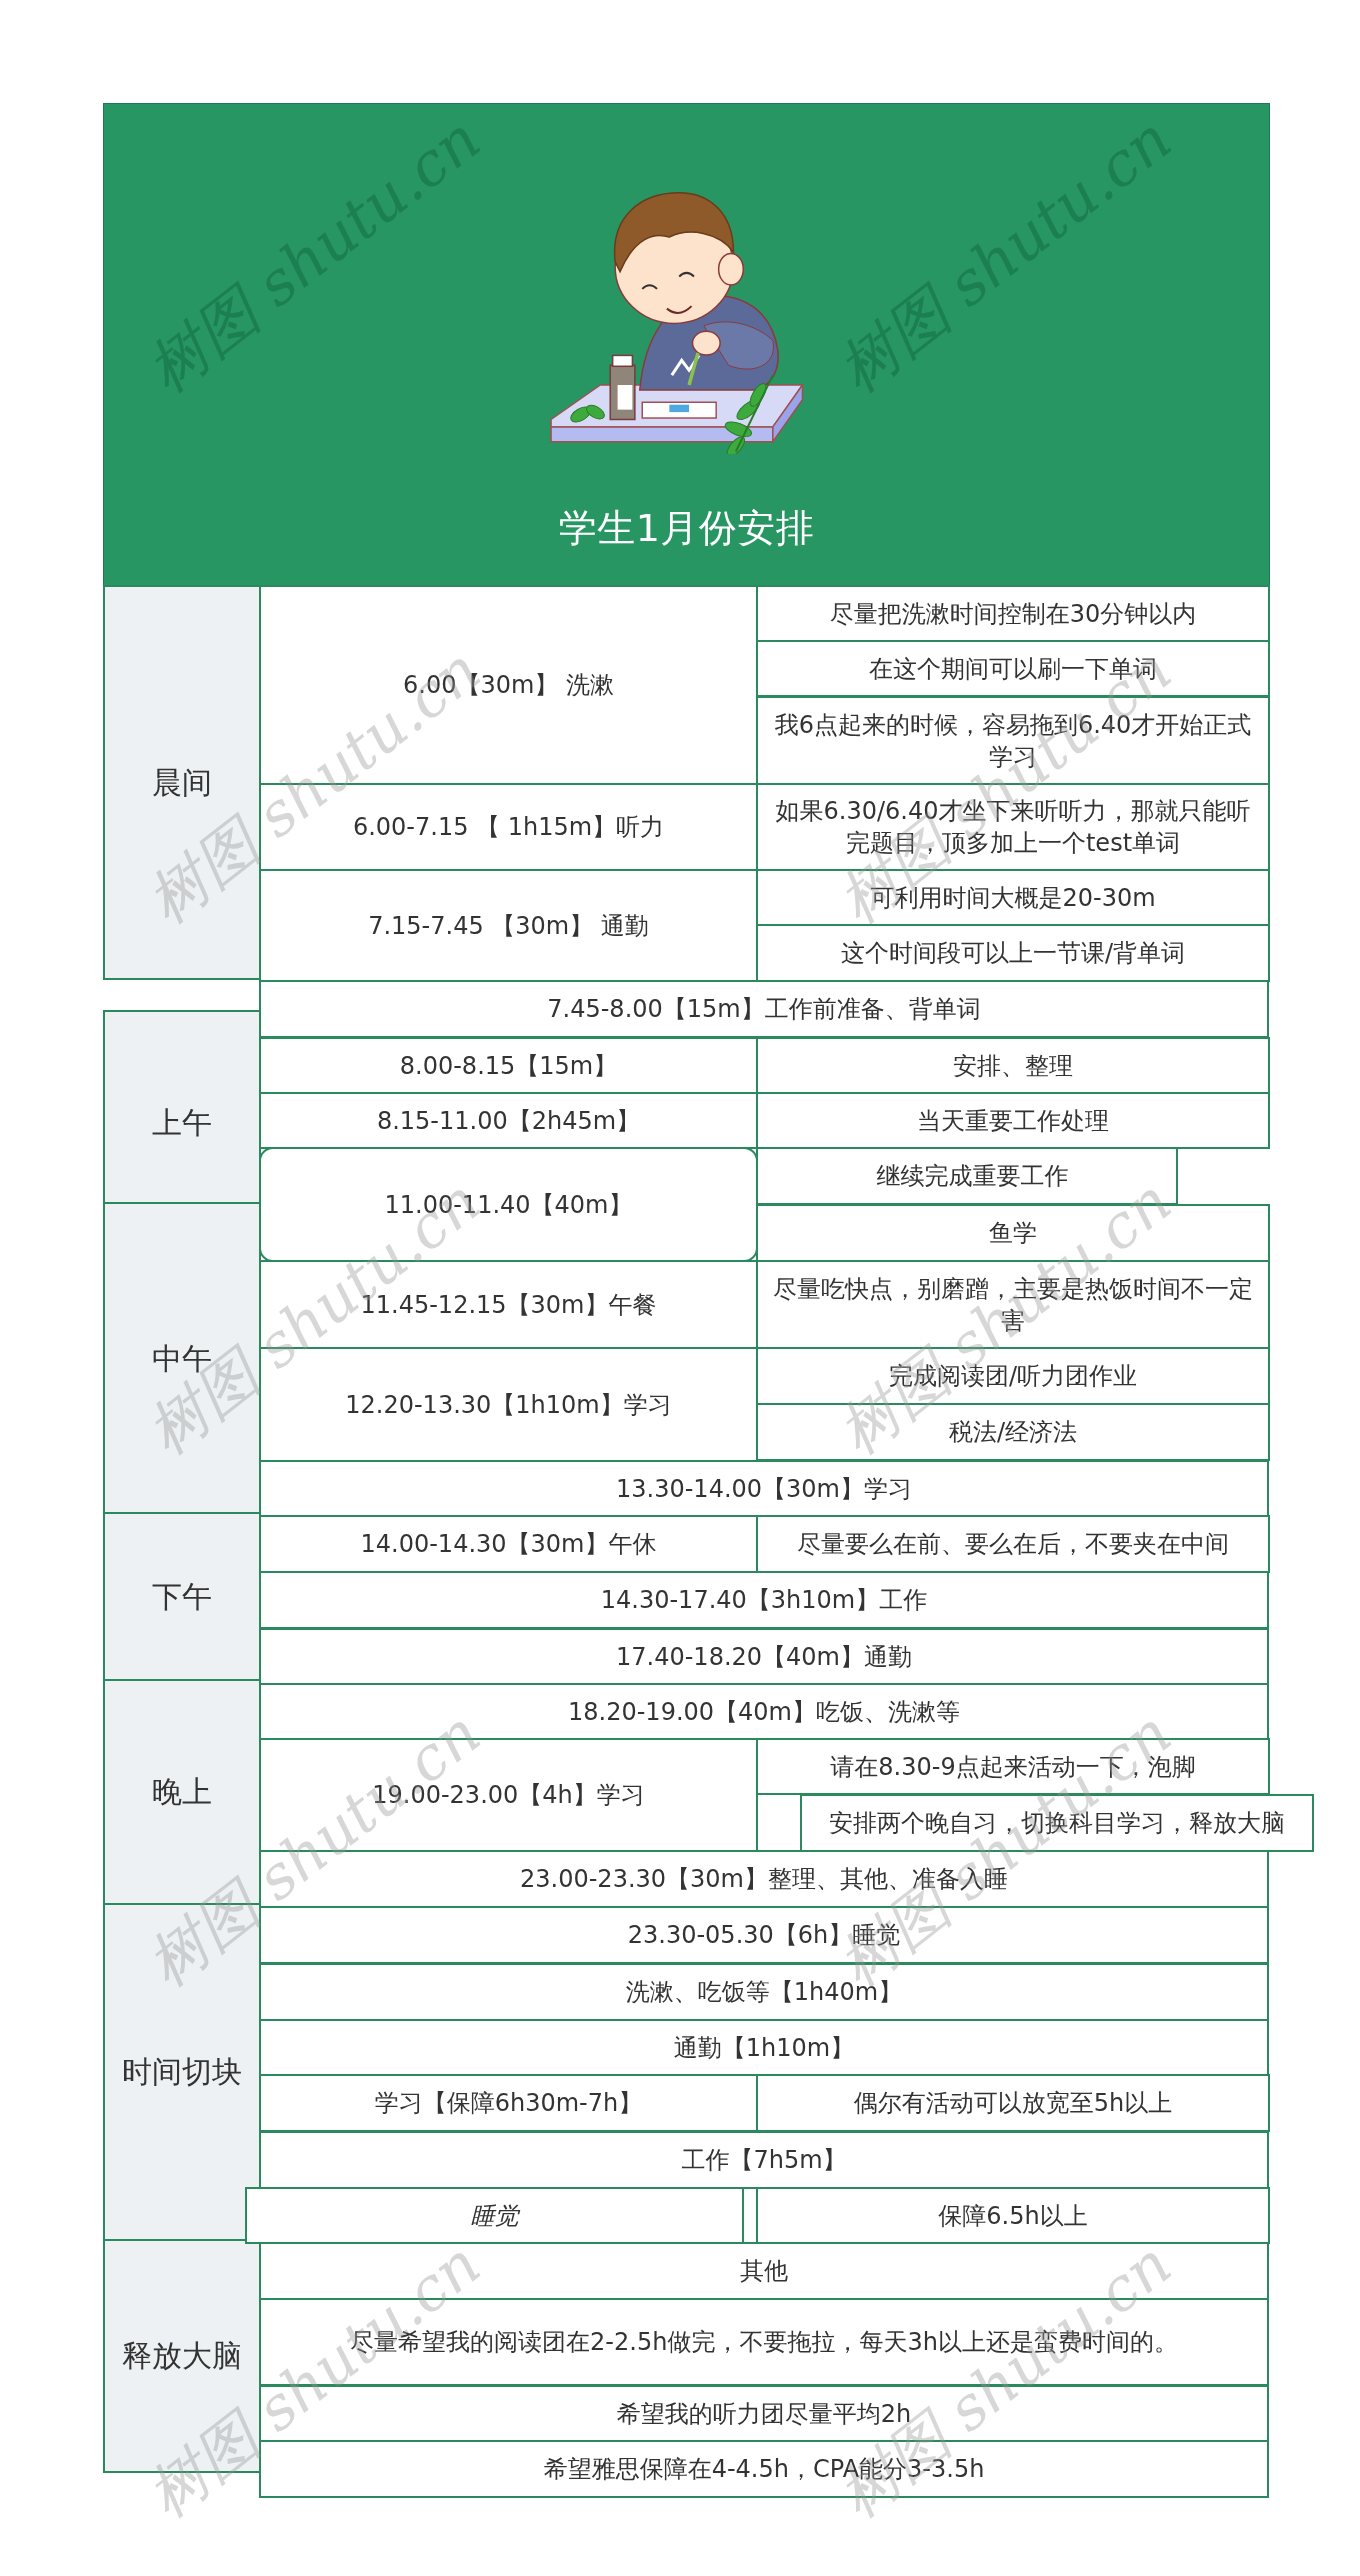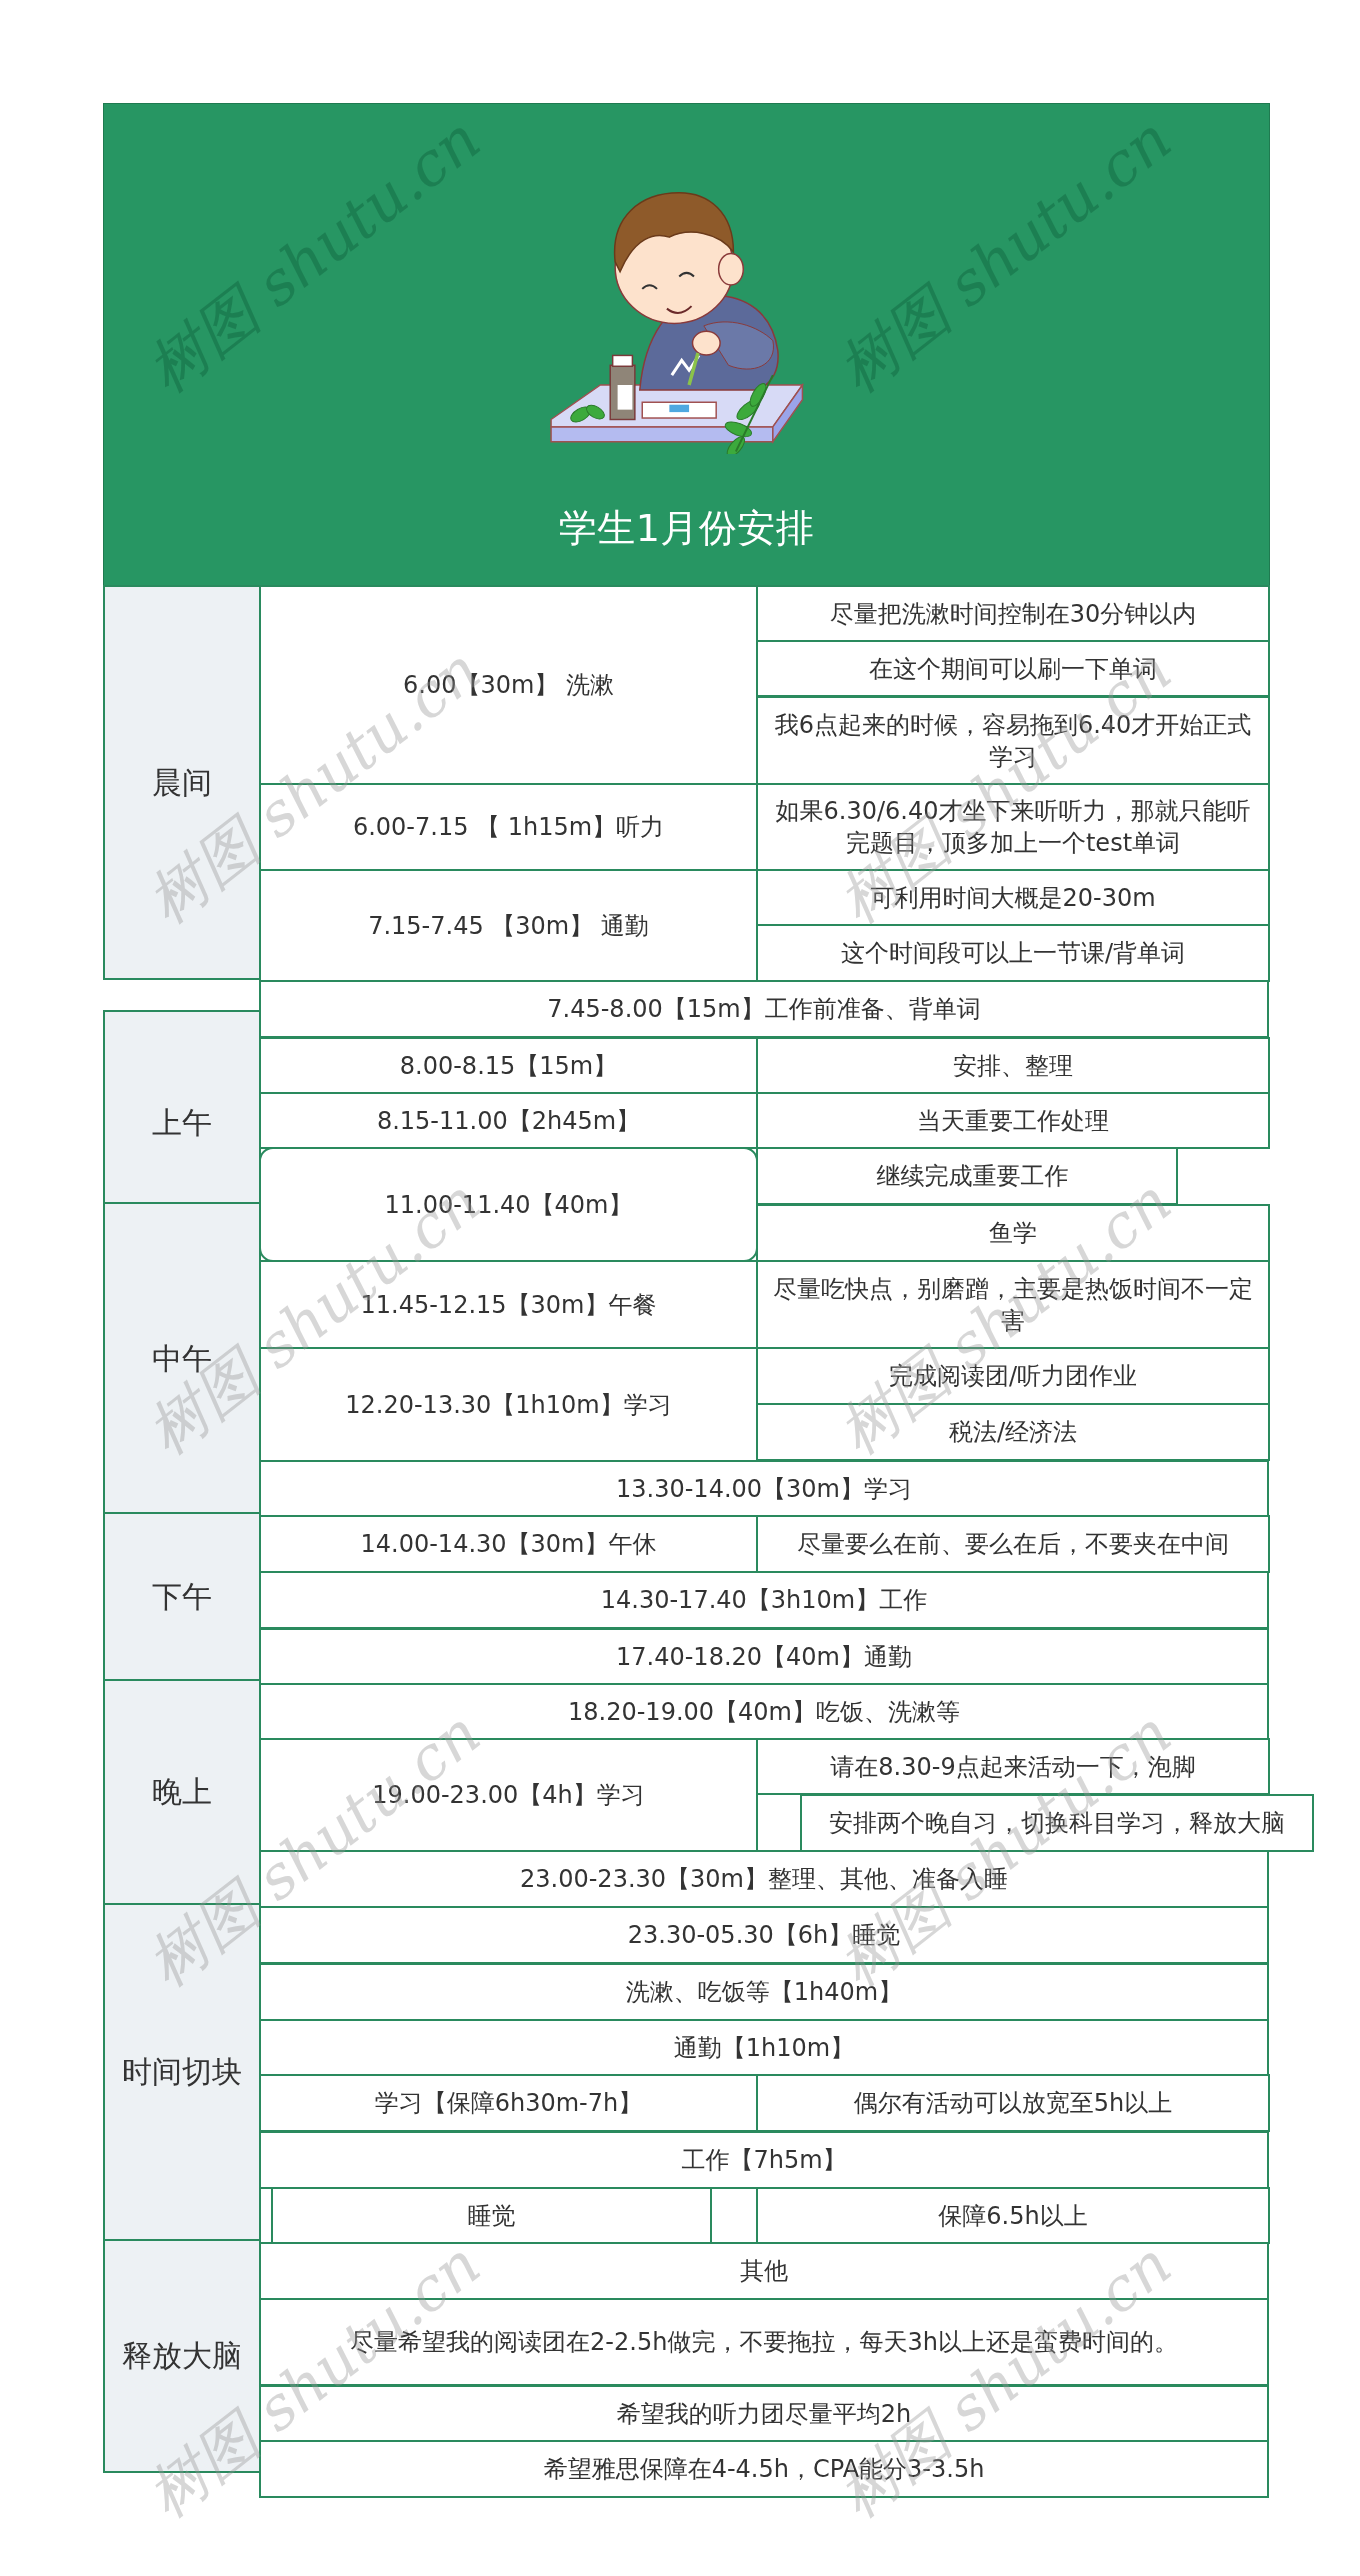--- a/index.html
+++ b/index.html
@@ -109,21 +109,21 @@
   <div class="cell" style="left:653px;top:1635px;width:514px;height:57px;">请在8.30-9点起来活动一下，泡脚</div>
   <div class="cell" style="left:653px;top:1691px;width:514px;height:58px;margin-left:44px;">安排两个晚自习，切换科目学习，释放大脑</div>
   <div class="cell" style="left:156px;top:1747px;width:1010px;height:58px;">23.00-23.30【30m】整理、其他、准备入睡</div>
   <div class="cell" style="left:156px;top:1803px;width:1010px;height:58px;">23.30-05.30【6h】睡觉</div>
 
   <div class="cell" style="left:156px;top:1860px;width:1010px;height:58px;">洗漱、吃饭等【1h40m】</div>
   <div class="cell" style="left:156px;top:1916px;width:1010px;height:57px;">通勤【1h10m】</div>
   <div class="cell" style="left:156px;top:1971px;width:499px;height:58px;">学习【保障6h30m-7h】</div>
   <div class="cell" style="left:653px;top:1971px;width:514px;height:58px;">偶尔有活动可以放宽至5h以上</div>
   <div class="cell" style="left:156px;top:2028px;width:1010px;height:58px;">工作【7h5m】</div>
-  <div class="cell" style="left:168px;top:2084px;width:441px;height:57px;">睡觉</div>
+  <div class="cell" style="left:142px;top:2084px;width:499px;height:57px;font-style:italic;">睡觉</div>
   <div class="cell" style="left:653px;top:2084px;width:514px;height:57px;">保障6.5h以上</div>
   <div class="cell" style="left:156px;top:2139px;width:1010px;height:58px;">其他</div>
 
   <div class="cell" style="left:156px;top:2195px;width:1010px;height:88px;">尽量希望我的阅读团在2-2.5h做完，不要拖拉，每天3h以上还是蛮费时间的。</div>
   <div class="cell" style="left:156px;top:2282px;width:1010px;height:57px;">希望我的听力团尽量平均2h</div>
   <div class="cell" style="left:156px;top:2337px;width:1010px;height:58px;">希望雅思保障在4-4.5h，CPA能分3-3.5h</div>
 </div>
 
 <div class="wm ongreen" style="left:181px;top:330px;">树图 shutu.cn</div>
 <div class="wm ongreen" style="left:872px;top:330px;">树图 shutu.cn</div>

